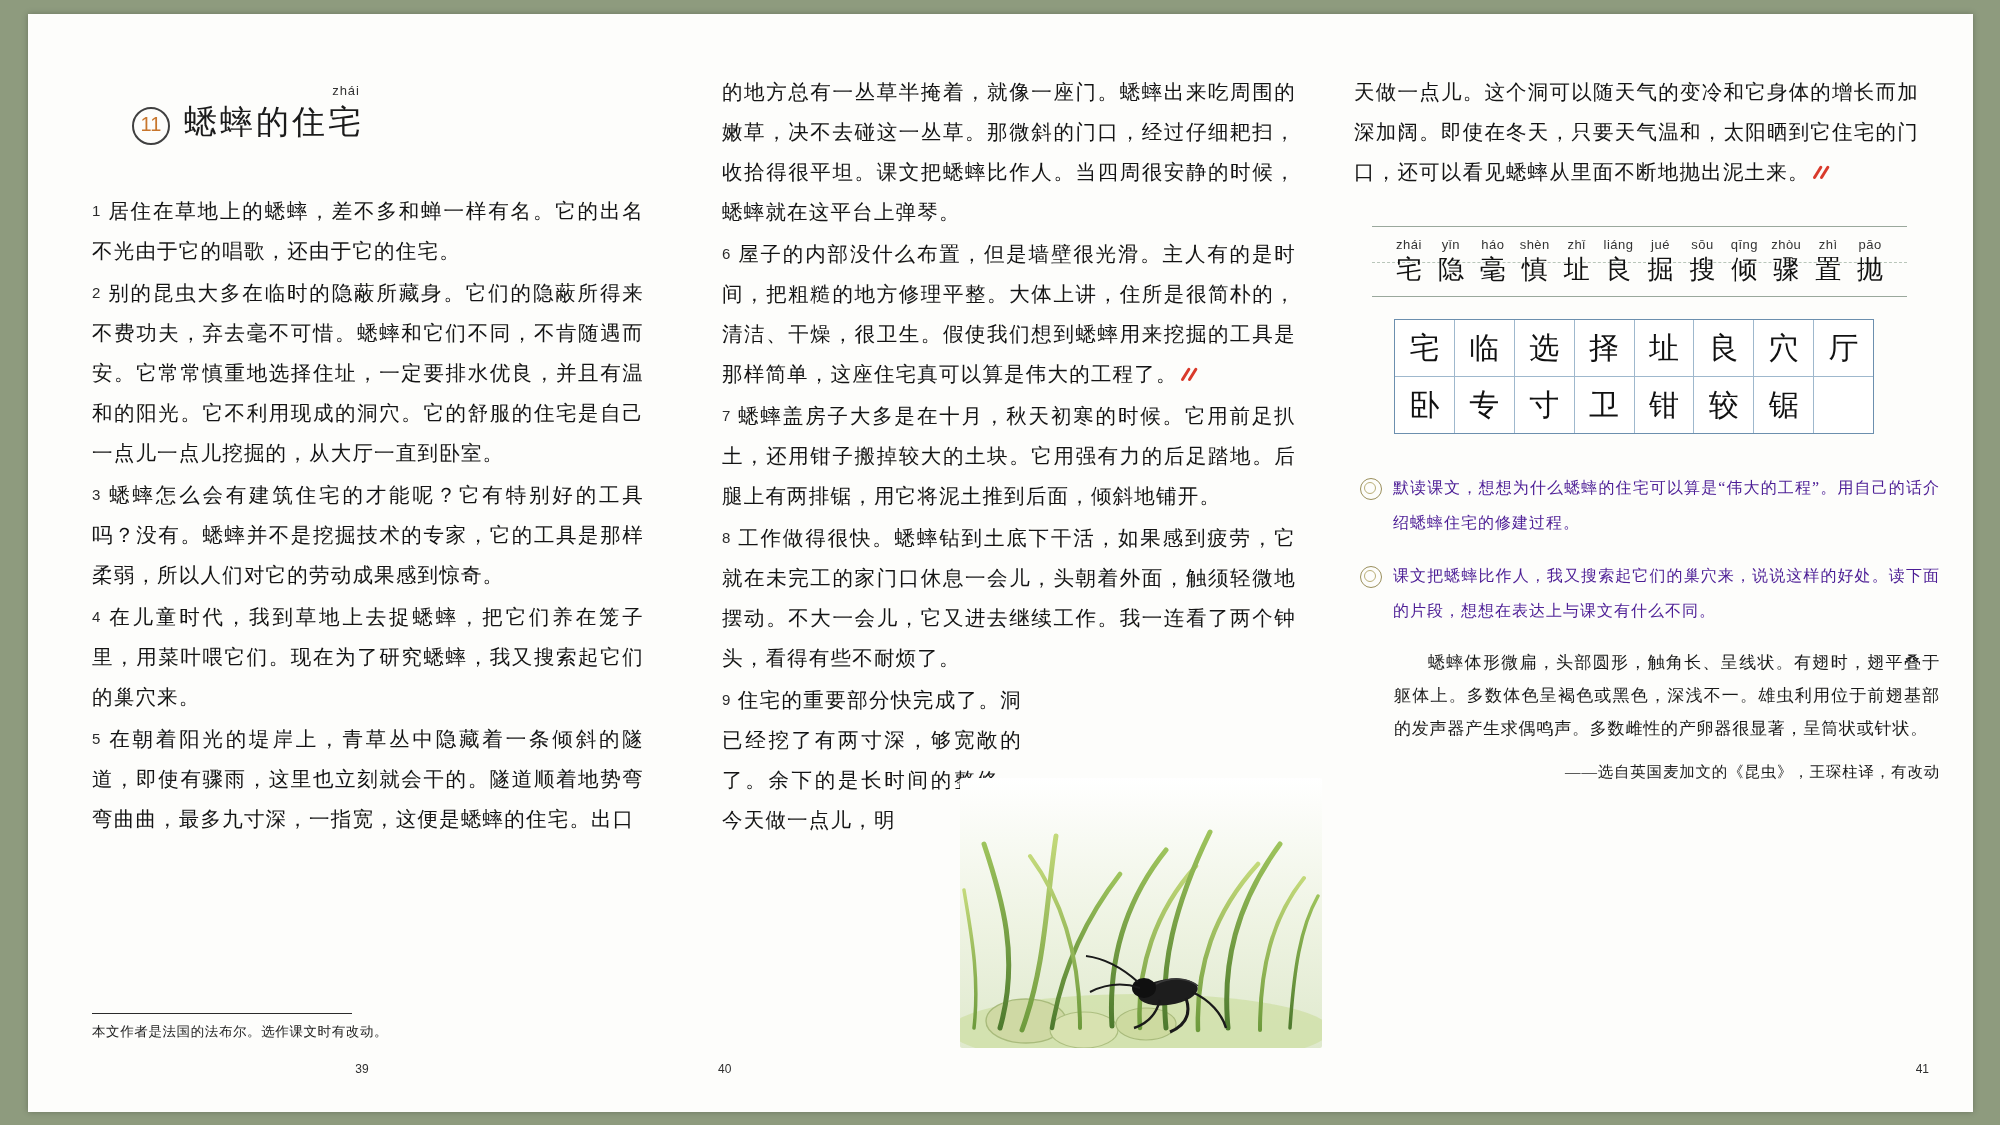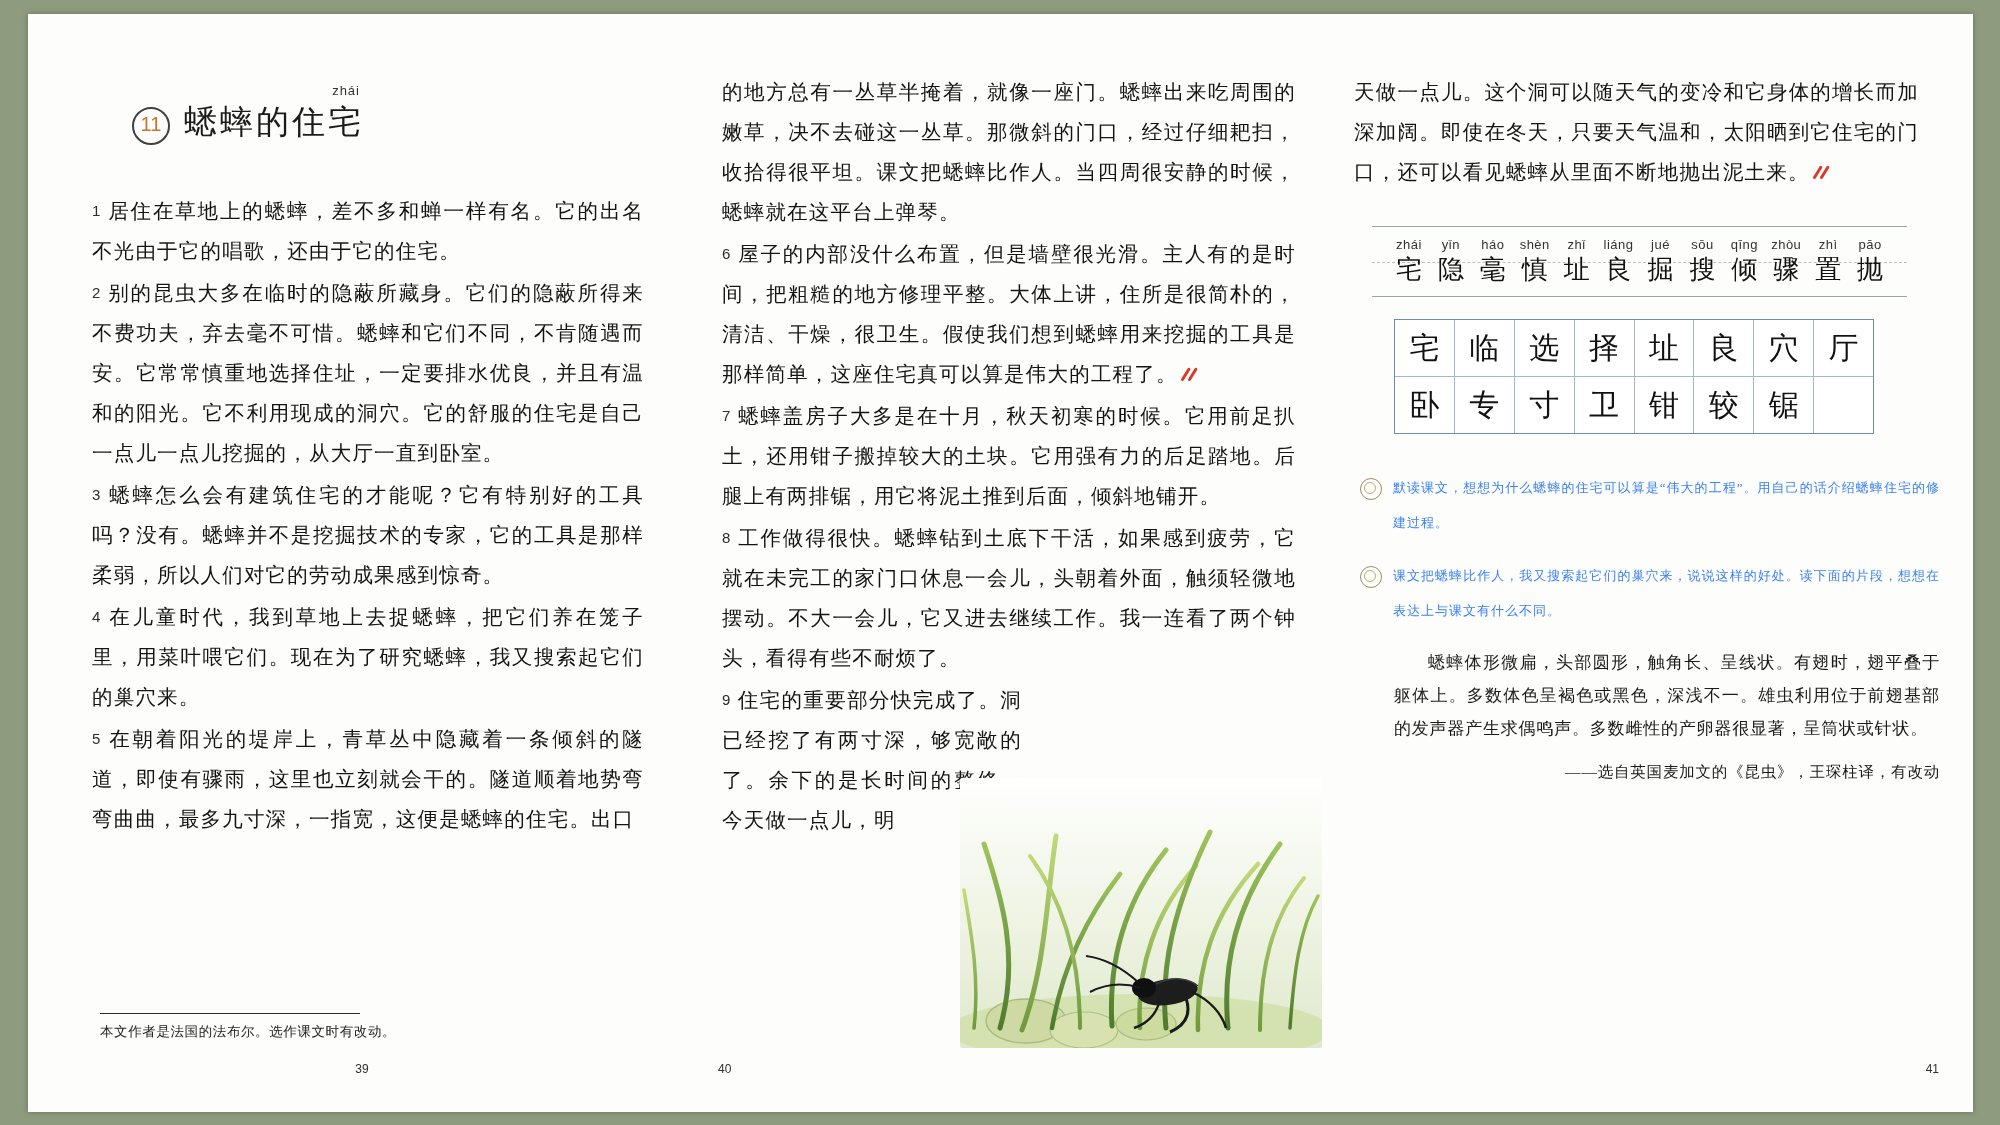--- a/index.html
+++ b/index.html
@@ -55,32 +55,32 @@
   }
   .redmark:before,.redmark:after{
     content:"";position:absolute;width:15px;height:2.6px;background:#d93a2b;
     transform:rotate(-58deg);border-radius:2px;
   }
   .redmark:before{left:0;top:7px;}
   .redmark:after{left:7px;top:7px;}
 
   
   .footnote{
-    position:absolute;left:72px;bottom:70px;width:500px;font-family:Liberation Serif, serif;
+    position:absolute;left:64px;bottom:70px;width:500px;font-family:Liberation Serif, serif;
   }
   .footnote hr{border:none;border-top:1px solid #2b2b2b;width:260px;margin:0 0 8px 0;}
   .footnote p{margin:0;font-size:13.5px;color:#1d1d1d;letter-spacing:.6px;line-height:20px;}
 
   .pagenum{
     position:absolute;bottom:36px;font-family:"Liberation Sans",sans-serif;
     font-size:12px;color:#2f2f2f;
   }
   .pn-left{left:50%;transform:translateX(-50%);}
   .pn-mid{left:22px;}
-  .pn-right{right:34px;}
+  .pn-right{right:44px;}
 
   
   .illo{
     position:absolute;right:14px;bottom:64px;width:362px;height:270px;
     border-radius:2px;overflow:hidden;
   }
 
   
   .charlist{
     margin:34px 0 0 18px;width:535px;
@@ -112,21 +112,21 @@
   .questions{margin:36px 0 0 6px;width:580px;}
   .q{display:flex;margin-bottom:18px;}
   .q-bullet{
     flex:none;width:20px;height:20px;border:1.5px solid #9a8f5c;border-radius:50%;
     margin:8px 11px 0 0;position:relative;
   }
   .q-bullet:after{
     content:"";position:absolute;left:3px;top:3px;width:10px;height:10px;
     border:1px solid #b9ae78;border-radius:50%;
   }
-  .q-text{font-size:13px;line-height:35px;color:#3b82f6;letter-spacing:1px;text-align:justify;}
+  .q-text{font-size:16px;line-height:35px;color:#4c1d95;letter-spacing:1px;text-align:justify;}
   .excerpt{
     margin:4px 0 0 34px;width:546px;font-size:17px;line-height:33px;
     color:#1a1a1a;letter-spacing:.8px;text-align:justify;
   }
   .excerpt p{margin:0;text-indent:34px;}
   .source{margin-top:10px;text-align:right;font-size:15.5px;color:#1a1a1a;}
 </style>
 </head>
 <body>
 

